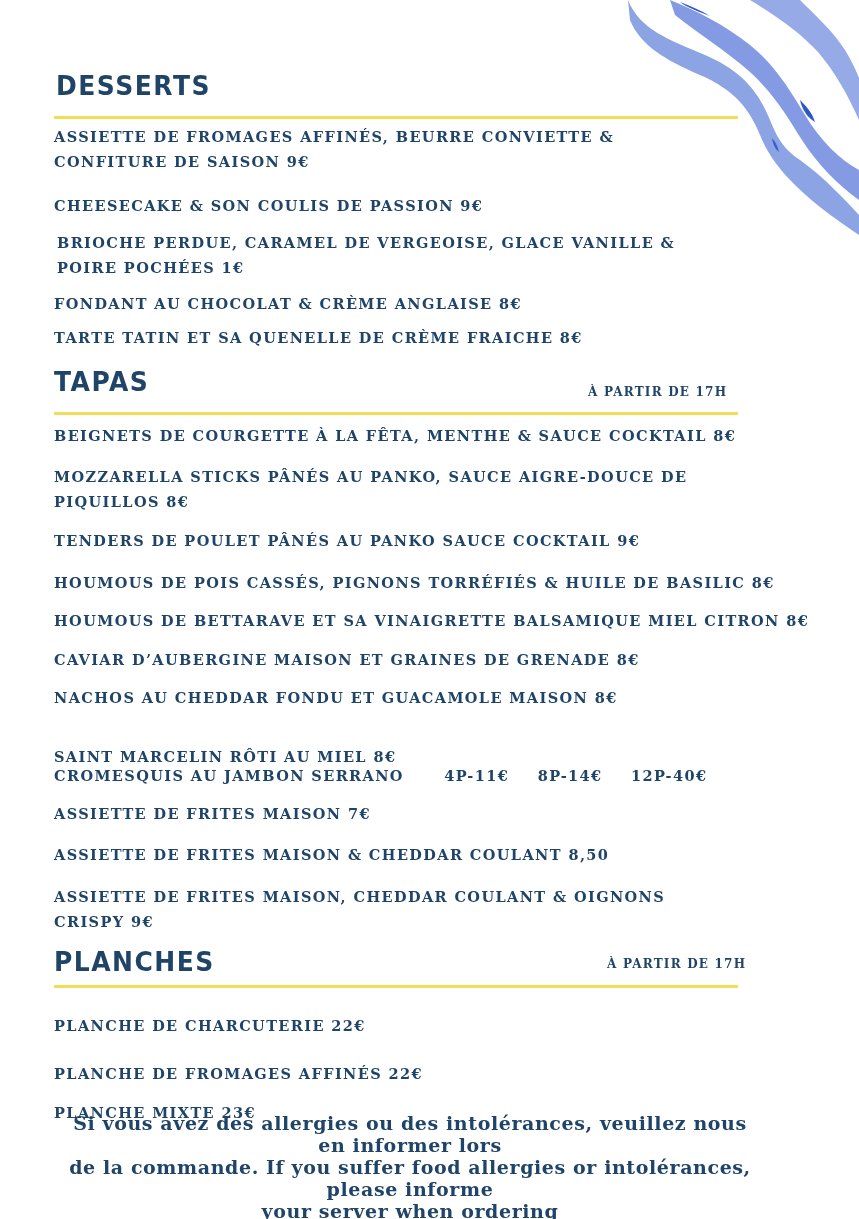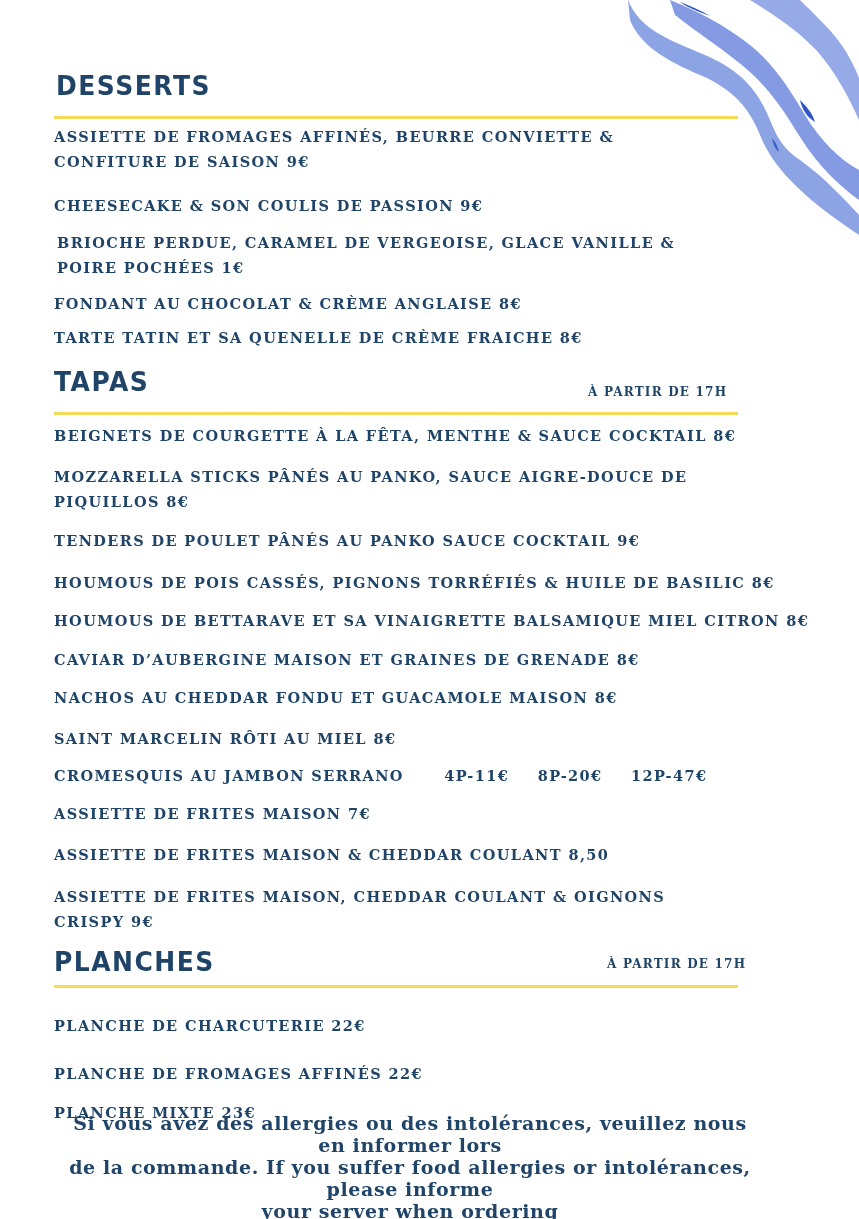--- a/index.html
+++ b/index.html
@@ -117,29 +117,29 @@
   </div>
   <div class="item" style="top:608px;">
     <span class="line">HOUMOUS DE BETTARAVE ET SA VINAIGRETTE BALSAMIQUE MIEL CITRON 8€</span>
   </div>
   <div class="item" style="top:647px;">
     <span class="line">CAVIAR D’AUBERGINE MAISON ET GRAINES DE GRENADE 8€</span>
   </div>
   <div class="item" style="top:685px;">
     <span class="line">NACHOS AU CHEDDAR FONDU ET GUACAMOLE MAISON 8€</span>
   </div>
-  <div class="item" style="top:726px;">
+  <div class="item" style="top:744px;">
     <span class="line">SAINT MARCELIN RÔTI AU MIEL  8€</span>
   </div>
   <div class="item" style="top:763px;">
     <span class="item-desc">CROMESQUIS AU JAMBON SERRANO</span>
     <span class="cromesquis-prices">
       <span>4P-11€</span>
-      <span>8P-20€</span>
-      <span>12P-47€</span>
+      <span>8P-14€</span>
+      <span>12P-40€</span>
     </span>
   </div>
   <div class="item" style="top:801px;">
     <span class="line">ASSIETTE DE FRITES MAISON 7€</span>
   </div>
   <div class="item" style="top:842px;">
     <span class="line">ASSIETTE DE FRITES MAISON &amp; CHEDDAR COULANT 8,50</span>
   </div>
   <div class="item" style="top:884px;">
     <span class="line">ASSIETTE DE FRITES MAISON, CHEDDAR COULANT &amp; OIGNONS</span>

